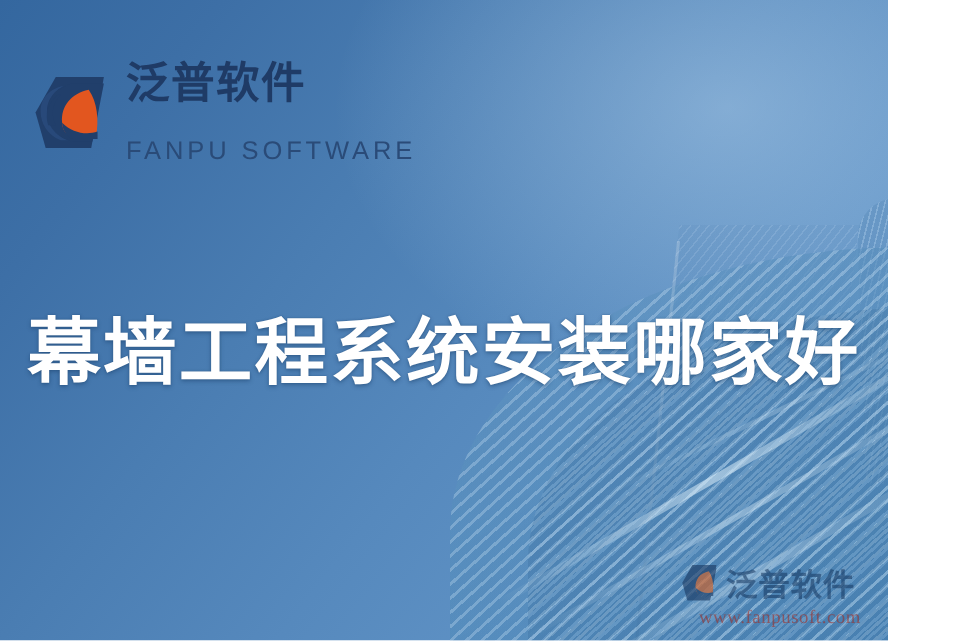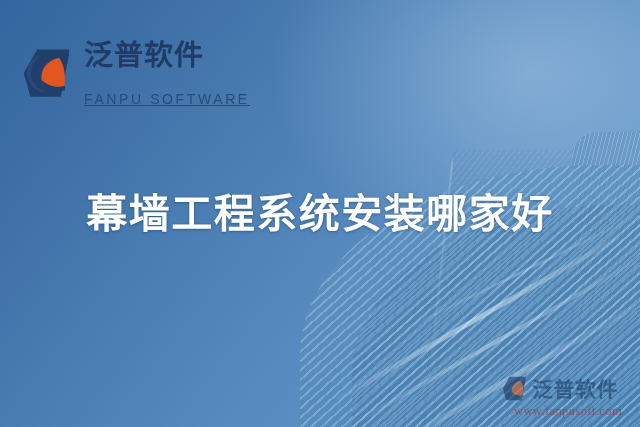--- a/index.html
+++ b/index.html
@@ -7,21 +7,21 @@
     margin: 0;
     padding: 0;
     background: #ffffff;
   }
   body {
     font-family: "Liberation Sans", "DejaVu Sans", sans-serif;
   }
 
   .banner {
     position: relative;
-    width: 640px;
+    width: 592px;
     height: 427px;
     overflow: hidden;
     
     background:
       linear-gradient(128deg,
         #34679f 0%,
         #3d6fa6 16%,
         #4a7db2 36%,
         #5689bd 56%,
         #5f92c5 74%,
@@ -173,38 +173,37 @@
     font-size: 29px;
     line-height: 1.05;
     font-weight: 700;
     color: #1f3b66;
     letter-spacing: 1px;
     font-family: "DejaVu Sans", "Liberation Sans", sans-serif;
     white-space: nowrap;
   }
   .brand-en {
     margin-top: 21px;
-    font-size: 14px;
+    font-size: 17px;
     letter-spacing: 2.6px;
     color: #2a4b78;
     font-weight: 400;
     white-space: nowrap;
     font-family: "Liberation Sans", sans-serif;
-    text-decoration: underline;
   }
 
   
   .headline {
     position: absolute;
     left: 0;
     right: 0;
-    top: 192px;
+    top: 209px;
     text-align: center;
     color: #ffffff;
-    font-size: 41px;
+    font-size: 49px;
     line-height: 1.12;
     font-weight: 700;
     letter-spacing: 1.5px;
     font-family: "DejaVu Sans", "Liberation Sans", sans-serif;
     text-shadow: 0 1px 3px rgba(25,62,104,0.45), 0 0 1px rgba(25,62,104,0.5);
     white-space: nowrap;
   }
 
   
   .watermark {

